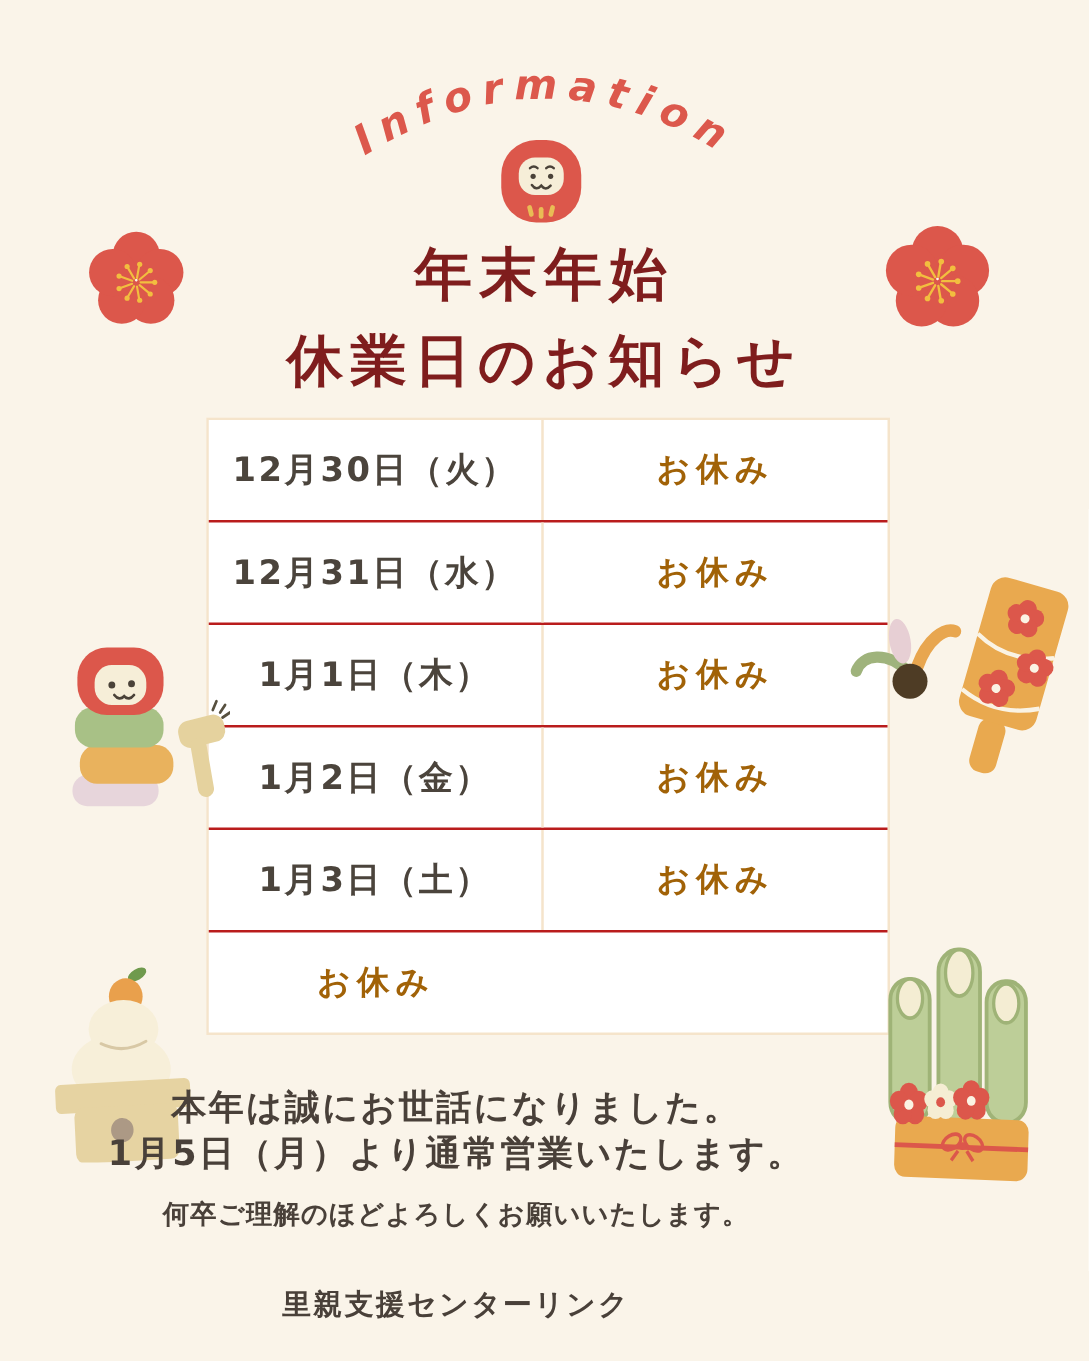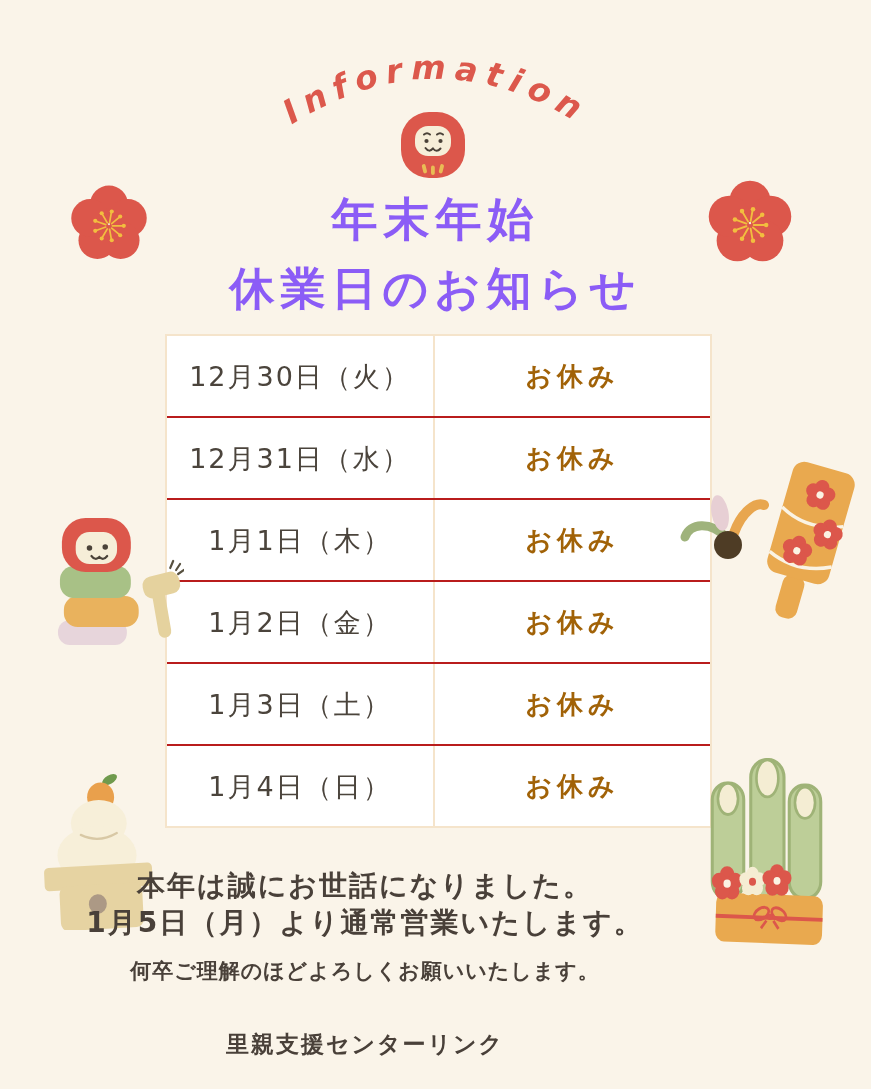--- a/index.html
+++ b/index.html
@@ -14,38 +14,38 @@
   
   .arc-svg{left:0;top:0;width:871px;height:170px;}
   .arc-svg text{
     font-family:"DejaVu Sans", sans-serif;
     font-weight:bold;font-style:italic;
     font-size:33px;fill:#DC584C;letter-spacing:8px;
   }
   
   .title{
     left:0;width:871px;text-align:center;
-    color:#8b5cf6;font-weight:bold;line-height:1;
+    color:#7f1d1d;font-weight:bold;line-height:1;
     letter-spacing:6px;margin:0;
   }
   .title-1{top:196px;font-size:46px;}
   .title-2{top:266px;font-size:45px;}
   
   .schedule-table{
     left:165px;top:334px;width:547px;
     background:#FFFFFF;
     border:2px solid #F5E4CB;
     box-sizing:border-box;
   }
   .srow{display:grid;grid-template-columns:268px 1fr;height:80px;border-top:2px solid #b91c1c;}
   .srow:first-child{border-top:none;}
   .cell{display:flex;align-items:center;justify-content:center;line-height:1;}
   .cell.date{
     border-right:2px solid #F5E4CB;
-    color:#4B443C;font-size:27px;font-weight:normal;letter-spacing:2px;
+    color:#4B443C;font-size:27px;font-weight:bold;letter-spacing:2px;
   }
   .cell.status{color:#a16207;font-size:26px;font-weight:bold;letter-spacing:5px;}
   
   .note{left:0;width:730px;text-align:center;color:#494039;font-weight:bold;line-height:1;margin:0;}
   .note-1{top:872px;font-size:28px;letter-spacing:2px;}
   .note-2{top:909px;font-size:28px;letter-spacing:2px;}
   .note-3{top:961px;font-size:21px;letter-spacing:1px;}
   .footer-org{top:1033px;font-size:23px;letter-spacing:2px;}
 </style>
 </head>
@@ -158,21 +158,20 @@
     </div>
     <div class="srow">
       <div class="cell date">1月2日（金）</div>
       <div class="cell status">お休み</div>
     </div>
     <div class="srow">
       <div class="cell date">1月3日（土）</div>
       <div class="cell status">お休み</div>
     </div>
     <div class="srow">
-      <div class="cell date">1月4日（日）</div>
       <div class="cell status">お休み</div>
     </div>
   </div>
 
   <svg class="abs" style="left:56px;top:516px" width="128" height="130" viewBox="0 0 130 130" preserveAspectRatio="none">
     <rect x="2" y="104" width="70" height="25" rx="12" fill="#E7D5DB"></rect>
     <rect x="8" y="80" width="76" height="31" rx="14" fill="#E9B25D"></rect>
     <rect x="4" y="50" width="72" height="32" rx="14" fill="#A8C186"></rect>
     <rect x="6" y="2" width="70" height="54" rx="24" fill="#DC574B"></rect>
     <rect x="20" y="16" width="42" height="32" rx="14" fill="#F6EED8"></rect>

